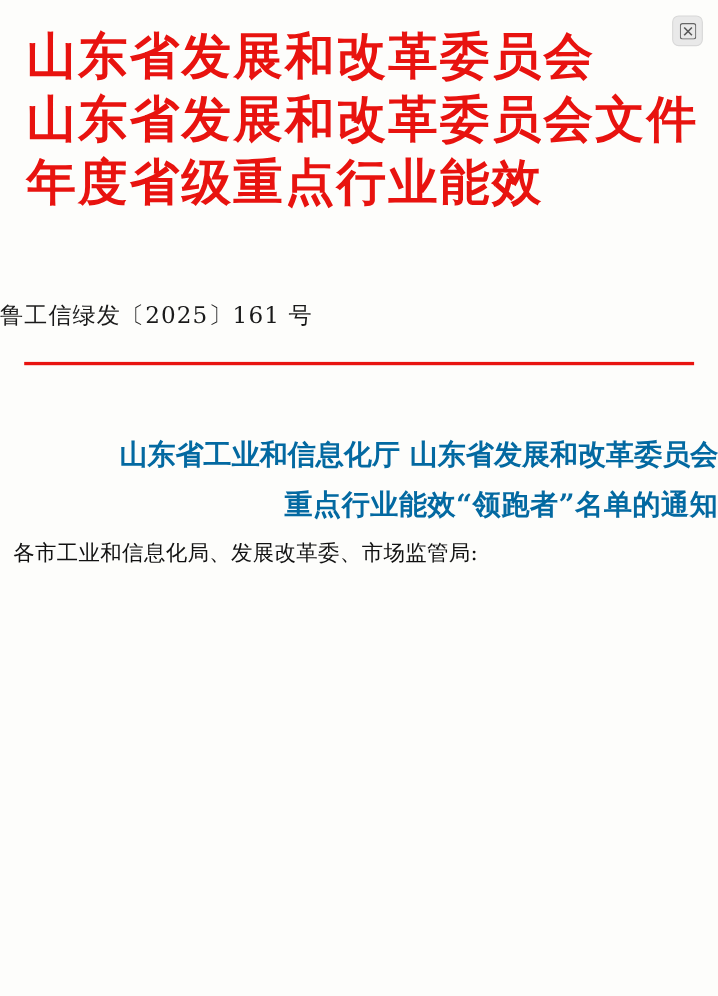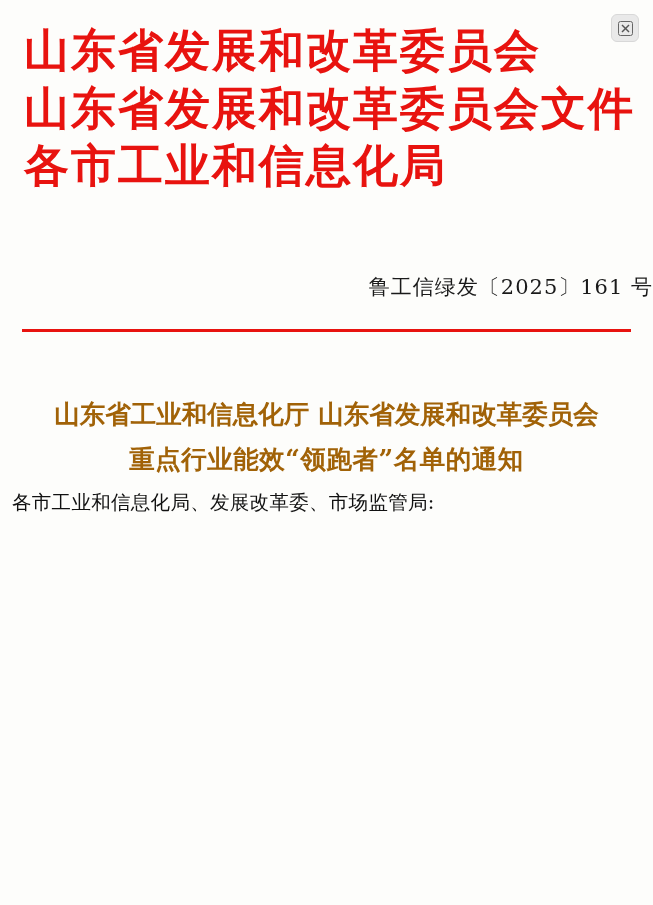--- a/index.html
+++ b/index.html
@@ -49,40 +49,40 @@
     line-height: 1.28;
     white-space: nowrap;
   }
   .ml1 { font-size: 45px; }
   .ml2 { font-size: 45px; }
   .ml3 { font-size: 45px; }
 
   
   .docnum {
     margin-top: 78px;
-    text-align: right;
+    text-align: left;
     font-size: 21px;
     color: #1a1a1a;
     letter-spacing: 1px;
     font-family: "DejaVu Serif", "Liberation Serif", serif;
   }
 
   
   .red-rule {
     margin: 28px 22px 0 22px;
     height: 3px;
     background: #e8130f;
   }
 
   
   .title-block {
     margin-top: 60px;
     padding: 0 0;
-    text-align: center;
-    color: #a16207;
+    text-align: right;
+    color: #0369a1;
     font-family: "DejaVu Serif", "Liberation Serif", serif;
     font-weight: bold;
     font-size: 25.5px;
     line-height: 1.78;
     letter-spacing: 0.5px;
   }
   .title-line { white-space: nowrap; }
   .title-line.l1 { letter-spacing: 0px; }
 
   
@@ -106,21 +106,21 @@
     <svg width="15" height="15" viewBox="0 0 15 15" aria-hidden="true">
       <rect x="0.5" y="0.5" width="14" height="14" rx="2" fill="none" stroke="#666" stroke-width="1"></rect>
       <line x1="4" y1="4" x2="11" y2="11" stroke="#555" stroke-width="1.4"></line>
       <line x1="11" y1="4" x2="4" y2="11" stroke="#555" stroke-width="1.4"></line>
     </svg>
   </div>
 
   <div class="masthead">
     <div class="masthead-line ml1">山东省发展和改革委员会</div>
     <div class="masthead-line ml2">山东省发展和改革委员会文件</div>
-    <div class="masthead-line ml3">各市工业和信息化局</div>
+    <div class="masthead-line ml3">年度省级重点行业能效</div>
   </div>
 
   <div class="docnum">鲁工信绿发〔2025〕161 号</div>
 
   <div class="red-rule"></div>
 
   <div class="title-block">
     <div class="title-line l1">山东省工业和信息化厅  山东省发展和改革委员会</div>
     <div class="title-line">重点行业能效“领跑者”名单的通知</div>
   </div>

